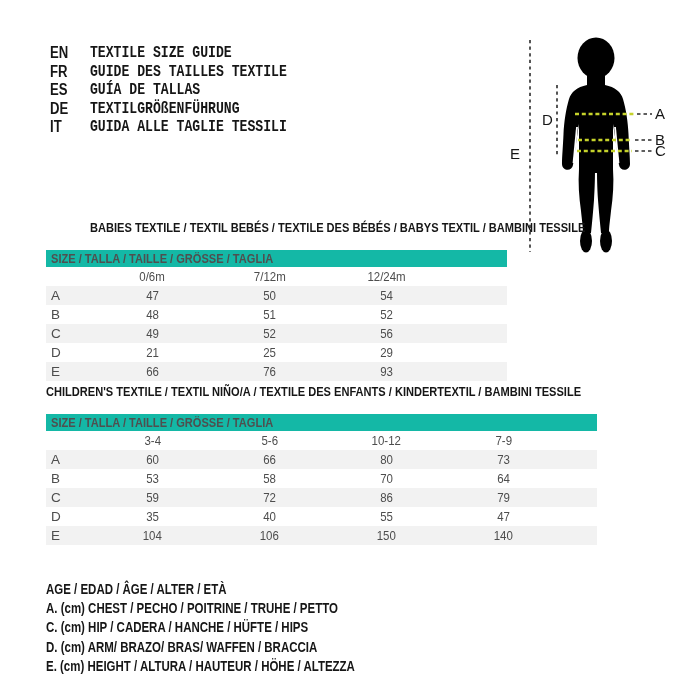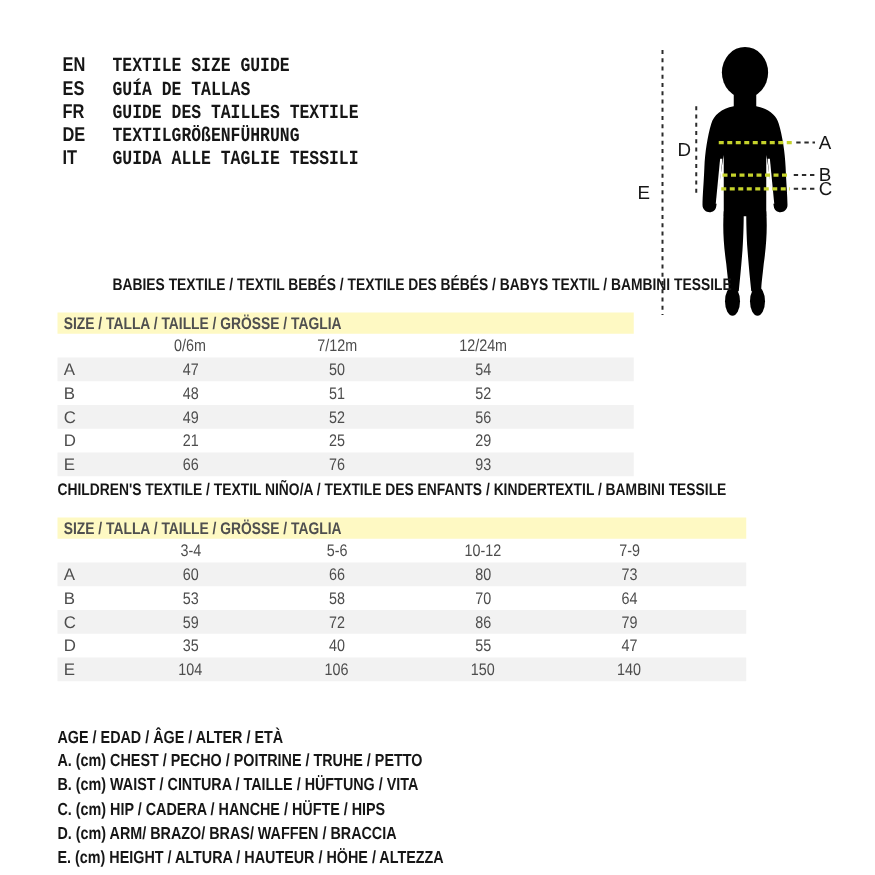--- a/index.html
+++ b/index.html
@@ -17,21 +17,21 @@
 
   
   .figure{position:absolute;left:480px;top:25px;width:212px;height:232px;}
   .figure svg{display:block;}
 
   
   .sec-title{position:absolute;left:46px;font-size:13.5px;font-weight:700;color:#161616;}
 
   
   .tbl{position:absolute;left:46px;}
-  .tbl-bar{height:17px;background:#fef9c3;display:flex;align-items:center;padding-left:5px;}
+  .tbl-bar{height:17px;background:#14b8a6;display:flex;align-items:center;padding-left:5px;}
   .tbl-bar span{font-size:13.5px;font-weight:700;color:#4f4f4f;}
   .tbl-row{display:flex;height:19px;align-items:center;gap:44px;}
   .tbl-row.alt{background:#f2f2f2;}
   .cell-letter{width:21px;padding-left:5px;font-size:13.5px;color:#4d4d4d;}
   .cell-val{width:73px;text-align:center;font-size:13.5px;color:#4d4d4d;}
 
   
   .legend{position:absolute;left:46px;top:579px;}
   .legend-line{height:19.3px;font-size:14px;font-weight:700;color:#161616;display:flex;align-items:center;}
 </style>
@@ -39,26 +39,26 @@
 <body>
 
 <div id="canvas">
 
   <div class="lang-block">
     <div class="lang-row">
       <span class="lang-code"><span class="cond">EN</span></span>
       <span class="lang-label"><span class="cond">TEXTILE SIZE GUIDE</span></span>
     </div>
     <div class="lang-row">
+      <span class="lang-code"><span class="cond">FR</span></span>
+      <span class="lang-label"><span class="cond">GUIDE DES TAILLES TEXTILE</span></span>
+    </div>
+    <div class="lang-row">
       <span class="lang-code"><span class="cond">ES</span></span>
       <span class="lang-label"><span class="cond">GUÍA DE TALLAS</span></span>
-    </div>
-    <div class="lang-row">
-      <span class="lang-code"><span class="cond">FR</span></span>
-      <span class="lang-label"><span class="cond">GUIDE DES TAILLES TEXTILE</span></span>
     </div>
     <div class="lang-row">
       <span class="lang-code"><span class="cond">DE</span></span>
       <span class="lang-label"><span class="cond">TEXTILGRÖßENFÜHRUNG</span></span>
     </div>
     <div class="lang-row">
       <span class="lang-code"><span class="cond">IT</span></span>
       <span class="lang-label"><span class="cond">GUIDA ALLE TAGLIE TESSILI</span></span>
     </div>
   </div>
@@ -214,23 +214,20 @@
   </div>
 
   <div class="legend">
     <div class="legend-line">
         <span class="cond">AGE / EDAD / ÂGE / ALTER / ETÀ</span>
       </div>
     <div class="legend-line">
         <span class="cond">A. (cm) CHEST / PECHO / POITRINE / TRUHE / PETTO</span>
       </div>
     <div class="legend-line">
-        <span class="cond">B. (cm) WAIST / CINTURA / TAILLE / HÜFTUNG / VITA</span>
-      </div>
-    <div class="legend-line">
         <span class="cond">C. (cm) HIP / CADERA / HANCHE / HÜFTE / HIPS</span>
       </div>
     <div class="legend-line">
         <span class="cond">D. (cm) ARM/ BRAZO/ BRAS/ WAFFEN / BRACCIA</span>
       </div>
     <div class="legend-line">
         <span class="cond">E. (cm) HEIGHT / ALTURA / HAUTEUR / HÖHE / ALTEZZA</span>
       </div>
   </div>
 

